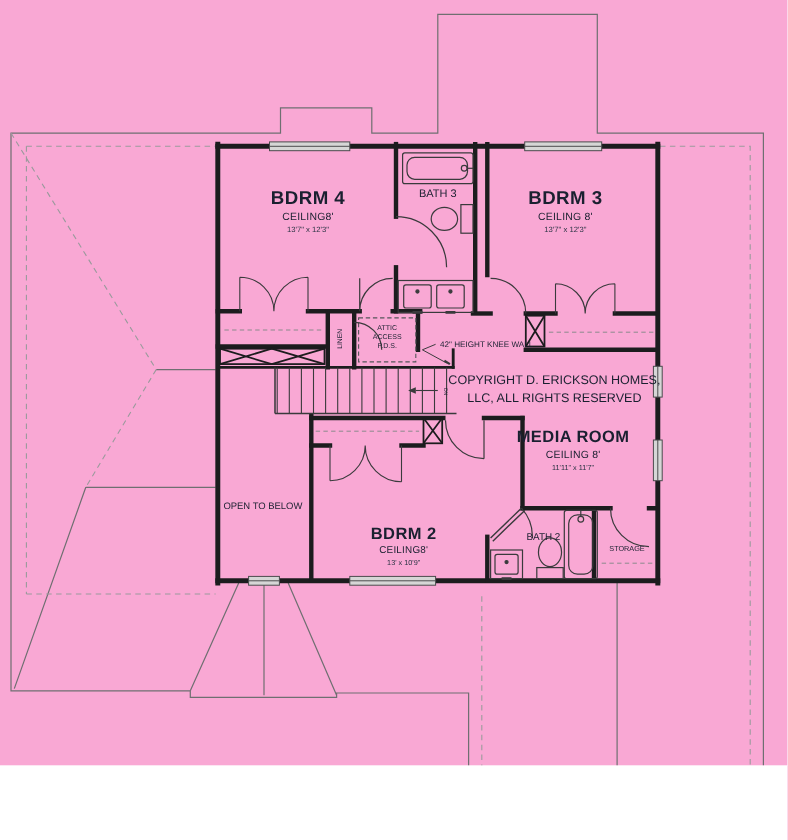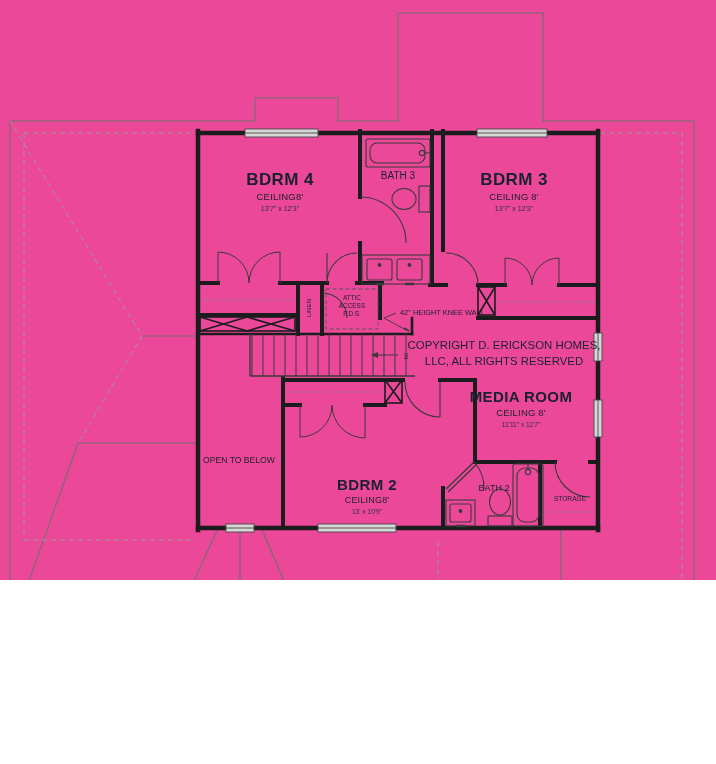--- a/index.html
+++ b/index.html
@@ -1,16 +1,16 @@
 <!DOCTYPE html>
 <html><head>
 <meta charset="utf-8">
 <style>
   html,body{margin:0;padding:0;background:#ffffff;}
-  .page{position:relative;width:716px;height:580px;background:#ec4899;overflow:hidden;text-decoration:underline;}
+  .page{position:relative;width:716px;height:696px;background:#f9a8d4;overflow:hidden;text-decoration:underline;}
   svg{position:absolute;left:0;top:0;}
   text{font-family:"Liberation Sans", sans-serif; fill:#1a2030;}
   .room-title{font-weight:700;letter-spacing:.4px;}
   .sub{letter-spacing:.2px;}
   .dims{fill:#2a3344;}
   .copy{font-family:"Liberation Sans", sans-serif;}
 </style>
 </head>
 <body>
 

